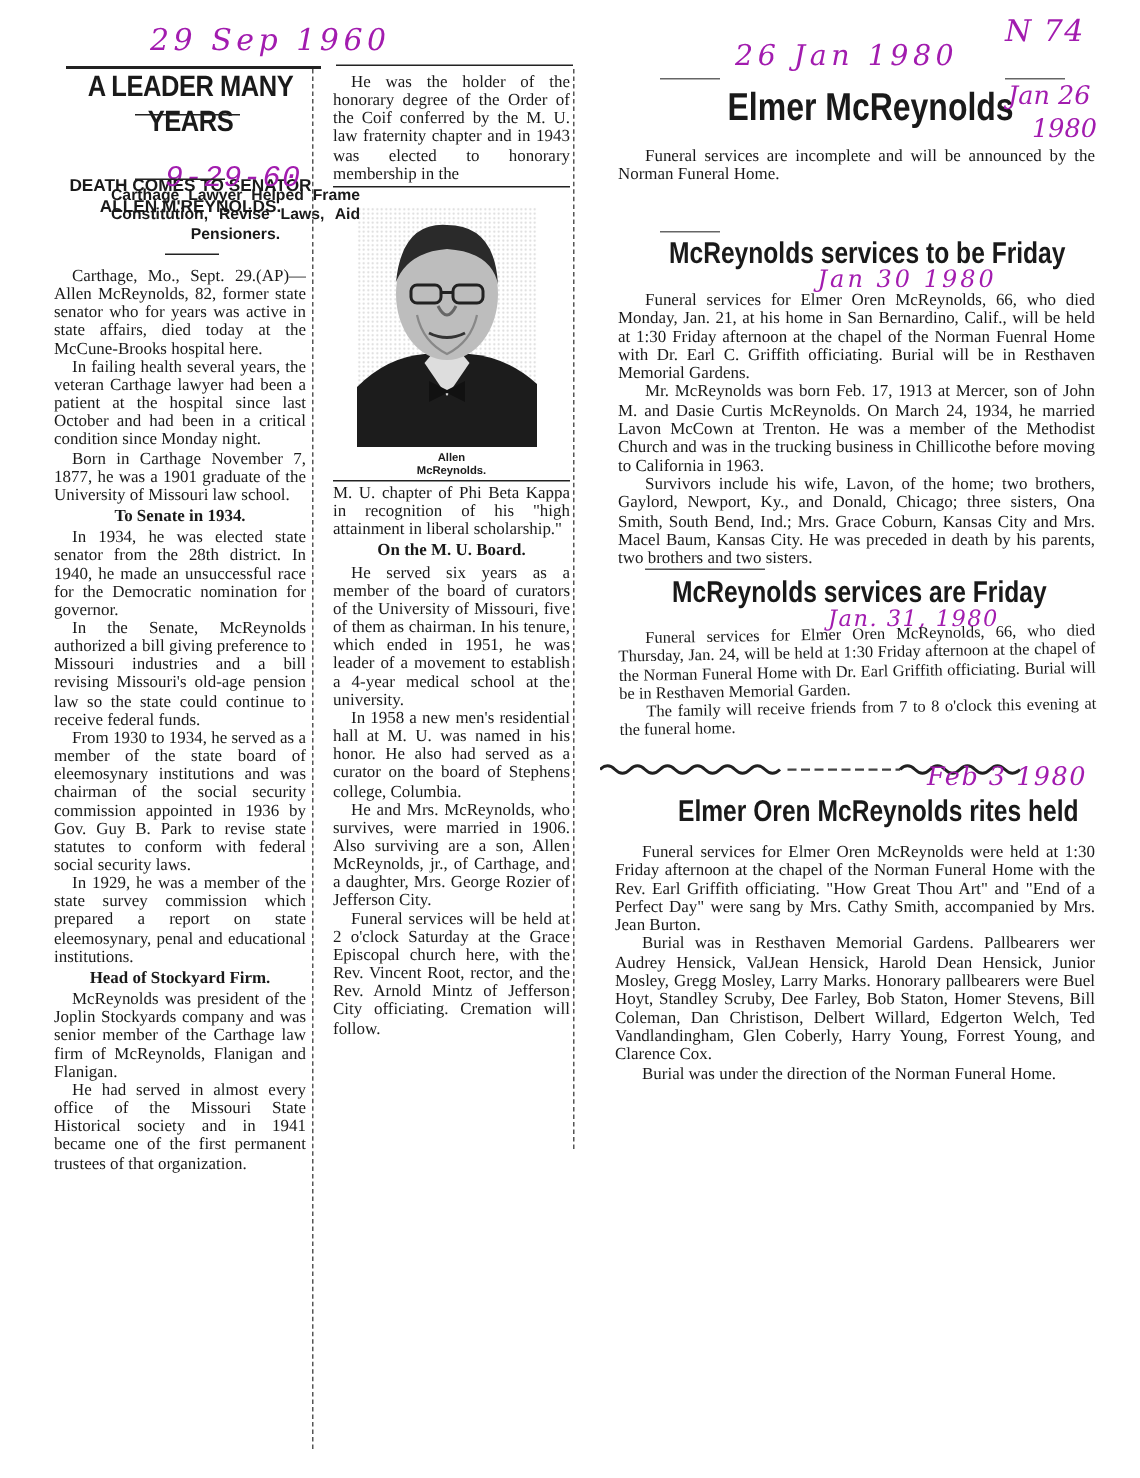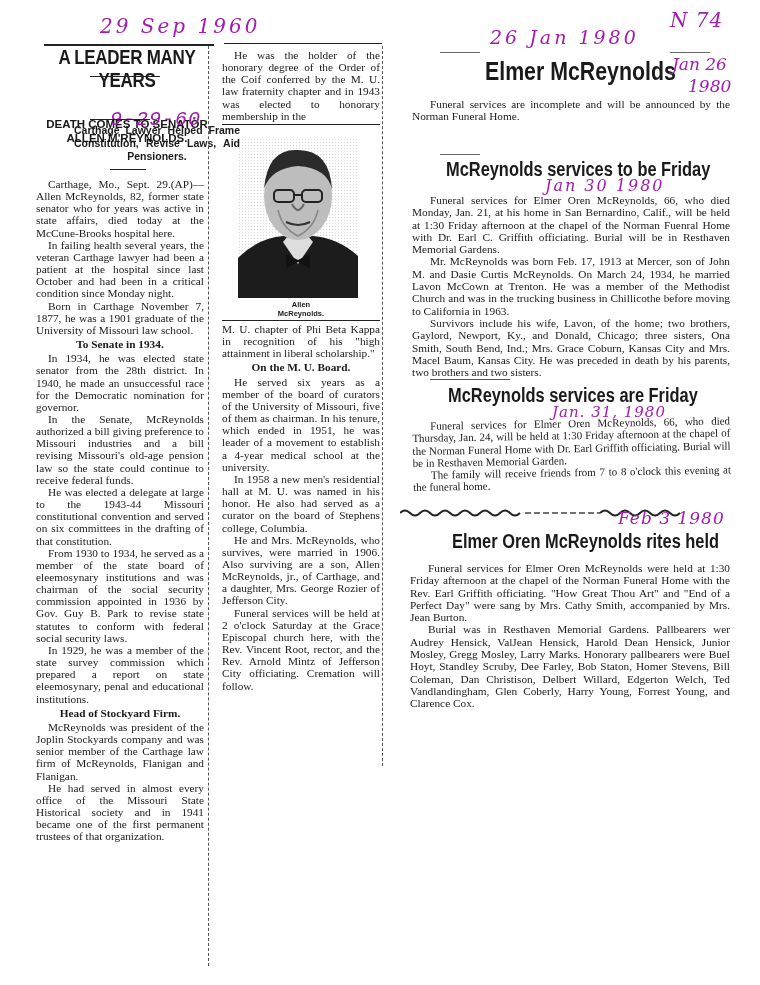--- a/index.html
+++ b/index.html
@@ -33,21 +33,20 @@
 <div class="vline" style="left:208px;top:46px;height:920px;"></div>
 <div class="vline" style="left:382px;top:46px;height:720px;"></div>
 
 <div class="col" id="col1" style="left:36px;top:178px;width:168px;">
     <p>Carthage, Mo., Sept. 29.(AP)—Allen McReynolds, 82, former state senator who for years was active in state affairs, died today at the McCune-Brooks hospital here.</p>
     <p>In failing health several years, the veteran Carthage lawyer had been a patient at the hospital since last October and had been in a critical condition since Monday night.</p>
     <p>Born in Carthage November 7, 1877, he was a 1901 graduate of the University of Missouri law school.</p>
     <p class="sub">To Senate in 1934.</p>
     <p>In 1934, he was elected state senator from the 28th district. In 1940, he made an unsuccessful race for the Democratic nomination for governor.</p>
     <p>In the Senate, McReynolds authorized a bill giving preference to Missouri industries and a bill revising Missouri's old-age pension law so the state could continue to receive federal funds.</p>
-    <p>He was elected a delegate at large to the 1943-44 Missouri constitutional convention and served on six committees in the drafting of that constitution.</p>
     <p>From 1930 to 1934, he served as a member of the state board of eleemosynary institutions and was chairman of the social security commission appointed in 1936 by Gov. Guy B. Park to revise state statutes to conform with federal social security laws.</p>
     <p>In 1929, he was a member of the state survey commission which prepared a report on state eleemosynary, penal and educational institutions.</p>
     <p class="sub">Head of Stockyard Firm.</p>
     <p>McReynolds was president of the Joplin Stockyards company and was senior member of the Carthage law firm of McReynolds, Flanigan and Flanigan.</p>
     <p>He had served in almost every office of the Missouri State Historical society and in 1941 became one of the first permanent trustees of that organization.</p>
   </div>
 
 <div class="col" style="left:222px;top:49px;width:158px;">
   <p>He was the holder of the honorary degree of the Order of the Coif conferred by the M. U. law fraternity chapter and in 1943 was elected to honorary membership in the</p>
 </div>
@@ -121,13 +120,14 @@
 <svg style="position:absolute;left:400px;top:508px;" width="300" height="10" viewBox="0 0 300 10">
   <path id="wave" d="M0 5 Q5 0 10 5 T20 5 T30 5 T40 5 T50 5 T60 5 T70 5 T80 5 T90 5 T100 5 T110 5 T120 5" fill="none" stroke="#222" stroke-width="2"></path>
   <line x1="125" y1="5" x2="200" y2="5" stroke="#444" stroke-width="1.5" stroke-dasharray="6 3"></line>
   <path d="M200 5 Q205 0 210 5 T220 5 T230 5 T240 5 T250 5 T260 5 T270 5 T280 5" fill="none" stroke="#222" stroke-width="2"></path>
 </svg>
 <div class="hand" style="left:618px;top:508px;font-size:17px;letter-spacing:1px;">Feb 3 1980</div>
 <div class="rhead" style="left:452px;top:530px;font-size:20px;">Elmer Oren McReynolds rites held</div>
 <div class="r" style="left:410px;top:562px;width:320px;">
   <p>Funeral services for Elmer Oren McReynolds were held at 1:30 Friday afternoon at the chapel of the Norman Funeral Home with the Rev. Earl Griffith officiating. "How Great Thou Art" and "End of a Perfect Day" were sang by Mrs. Cathy Smith, accompanied by Mrs. Jean Burton.</p>
   <p>Burial was in Resthaven Memorial Gardens. Pallbearers wer Audrey Hensick, ValJean Hensick, Harold Dean Hensick, Junior Mosley, Gregg Mosley, Larry Marks. Honorary pallbearers were Buel Hoyt, Standley Scruby, Dee Farley, Bob Staton, Homer Stevens, Bill Coleman, Dan Christison, Delbert Willard, Edgerton Welch, Ted Vandlandingham, Glen Coberly, Harry Young, Forrest Young, and Clarence Cox.</p>
+  <p>Burial was under the direction of the Norman Funeral Home.</p>
 </div>
 
 </body></html>

